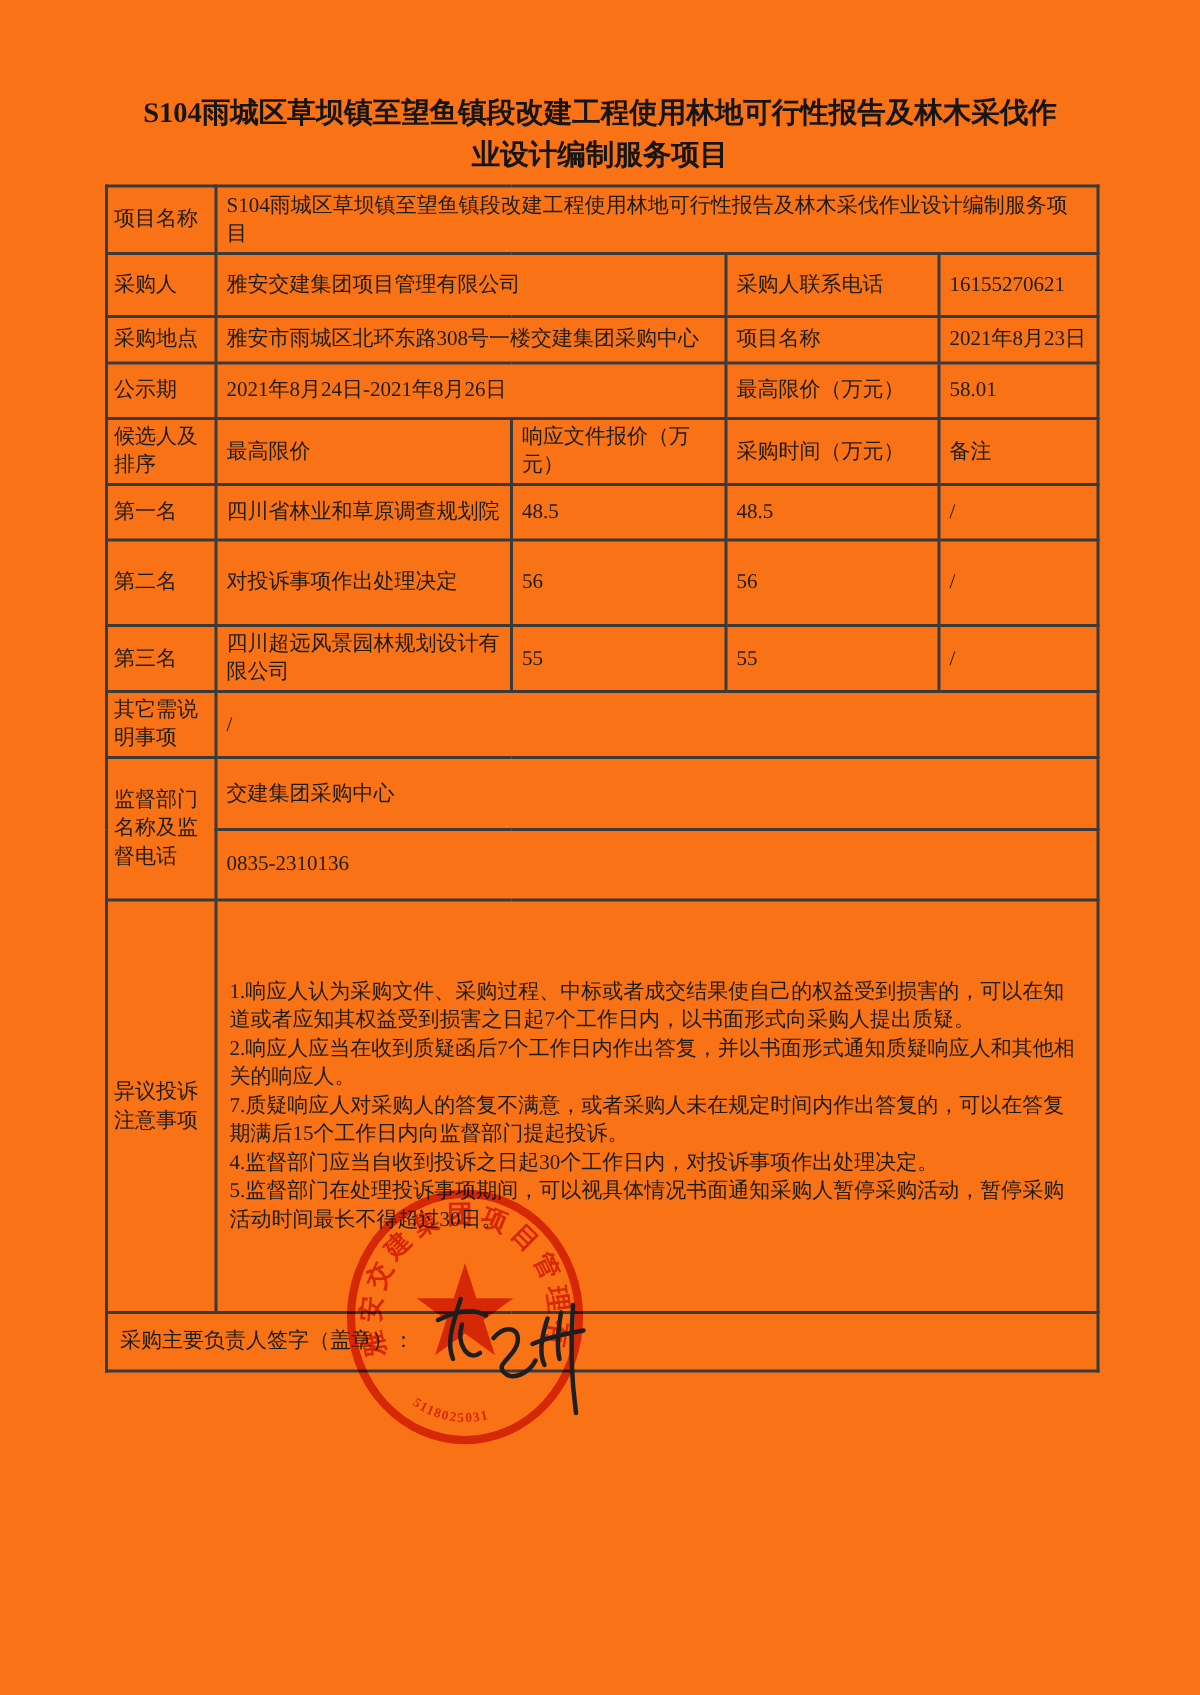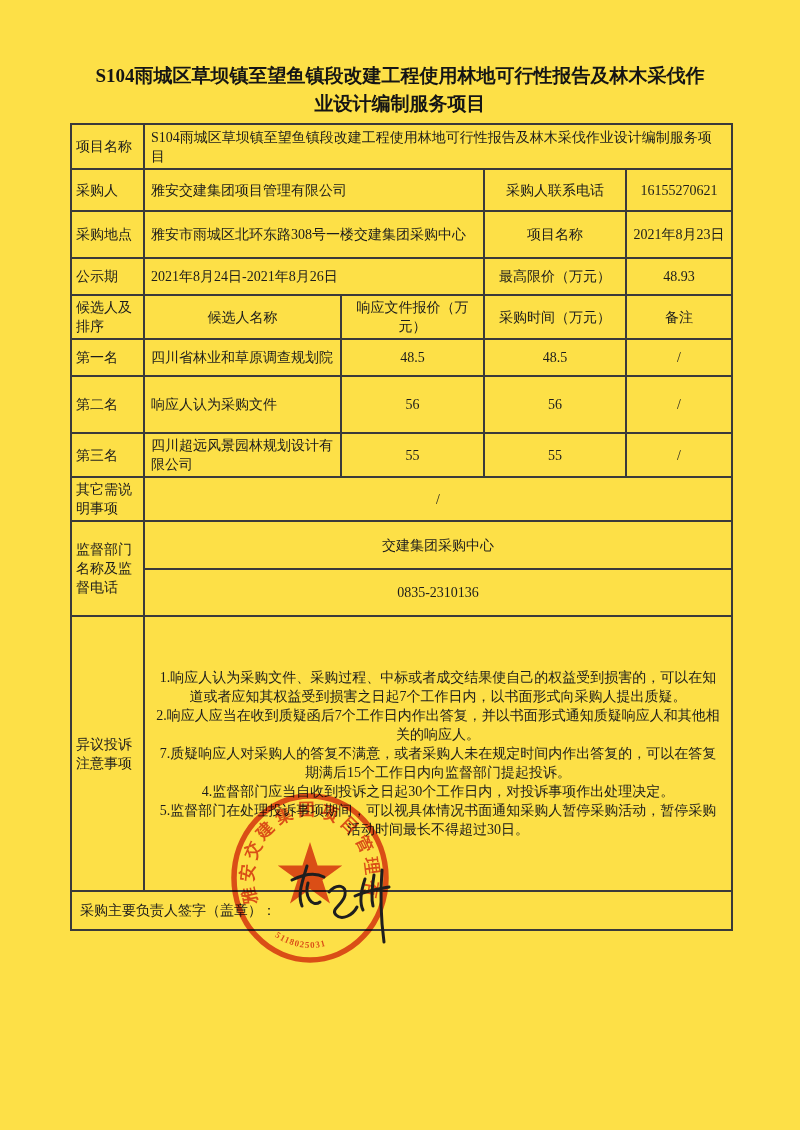--- a/index.html
+++ b/index.html
@@ -1,19 +1,19 @@
 <!DOCTYPE html>
 <html><head>
 <meta charset="utf-8">
 <style>
   html,body{margin:0;padding:0;background:#ffffff;}
   .page{
     position:relative;
     width:800px;height:1130px;
-    background:#fde047;
+    background:#f97316;
     overflow:hidden;
     font-family:"Liberation Serif","DejaVu Serif",serif;
     color:#1c1c1c;
   }
   .doc-title{
     position:absolute;
     top:62px;left:90px;width:620px;
     text-align:center;
     font-size:19px;line-height:28px;font-weight:bold;
     word-break:break-all;
@@ -29,24 +29,24 @@
   .doc-table td{
     border:2px solid #3a3a3a;
     font-size:14px;
     line-height:19px;
     padding:2px 6px;
     word-break:break-all;
     vertical-align:middle;
     color:#1c1c1c;
   }
   td.lbl{padding:2px 4px;text-align:left;}
-  td.ctr{text-align:center;}
+  td.ctr{text-align:left;}
   td.objection-cell{padding:4px 8px;vertical-align:middle;}
   td.sig-cell{padding:2px 8px;}
-  .objection-cell .item{margin:0;text-align:center;}
+  .objection-cell .item{margin:0;}
   
   .stamp{
     position:absolute;
     left:225px;top:790px;
     width:170px;height:180px;
     opacity:0.85;
     mix-blend-mode:multiply;
     pointer-events:none;
   }
   .stamp text{
@@ -82,49 +82,49 @@
       <tr style="height:45px">
         <td class="lbl">项目名称</td>
         <td colspan="4">S104雨城区草坝镇至望鱼镇段改建工程使用林地可行性报告及林木采伐作业设计编制服务项目</td>
       </tr>
       <tr style="height:42px">
         <td class="lbl">采购人</td>
         <td colspan="2">雅安交建集团项目管理有限公司</td>
         <td class="ctr">采购人联系电话</td>
         <td class="ctr">16155270621</td>
       </tr>
-      <tr style="height:47px">
+      <tr style="height:31px">
         <td class="lbl">采购地点</td>
         <td colspan="2">雅安市雨城区北环东路308号一楼交建集团采购中心</td>
         <td class="ctr">项目名称</td>
         <td class="ctr">2021年8月23日</td>
       </tr>
       <tr style="height:37px">
         <td class="lbl">公示期</td>
         <td colspan="2">2021年8月24日-2021年8月26日</td>
         <td class="ctr">最高限价（万元）</td>
-        <td class="ctr">48.93</td>
+        <td class="ctr">58.01</td>
       </tr>
       <tr style="height:39px">
         <td class="lbl">候选人及排序</td>
-        <td class="ctr">候选人名称</td>
+        <td class="ctr">最高限价</td>
         <td class="ctr">响应文件报价（万元）</td>
         <td class="ctr">采购时间（万元）</td>
         <td class="ctr">备注</td>
       </tr>
       <tr style="height:37px">
         <td class="lbl">第一名</td>
         <td>四川省林业和草原调查规划院</td>
         <td class="ctr">48.5</td>
         <td class="ctr">48.5</td>
         <td class="ctr">/</td>
       </tr>
       <tr style="height:57px">
         <td class="lbl">第二名</td>
-        <td>响应人认为采购文件</td>
+        <td>对投诉事项作出处理决定</td>
         <td class="ctr">56</td>
         <td class="ctr">56</td>
         <td class="ctr">/</td>
       </tr>
       <tr style="height:42px">
         <td class="lbl">第三名</td>
         <td>四川超远风景园林规划设计有限公司</td>
         <td class="ctr">55</td>
         <td class="ctr">55</td>
         <td class="ctr">/</td>

